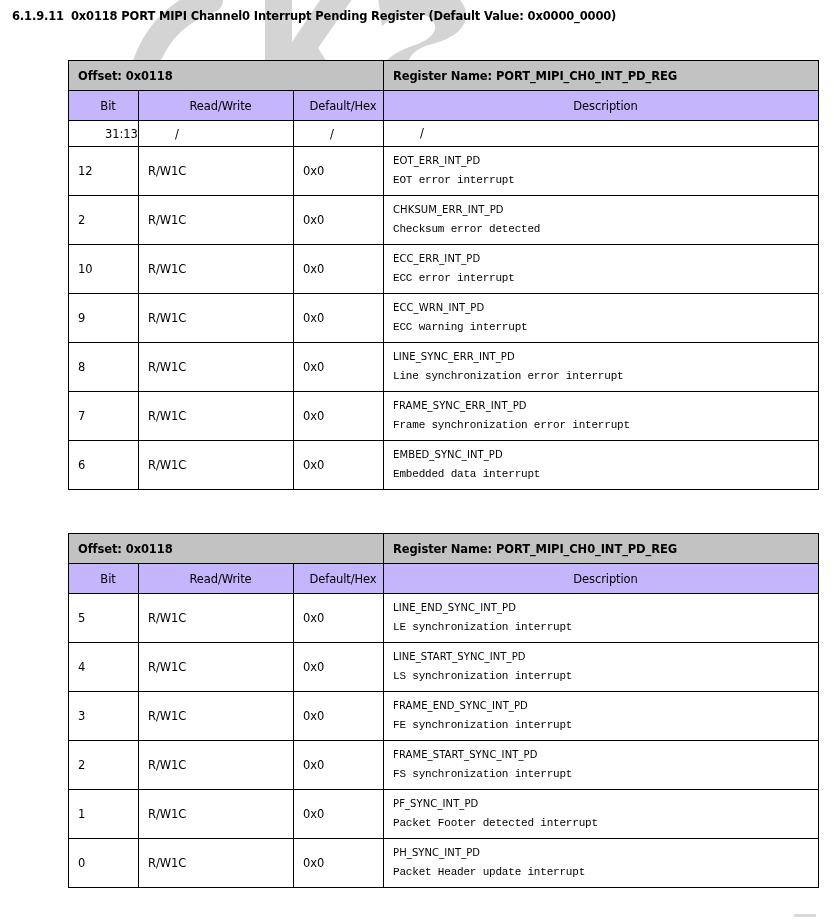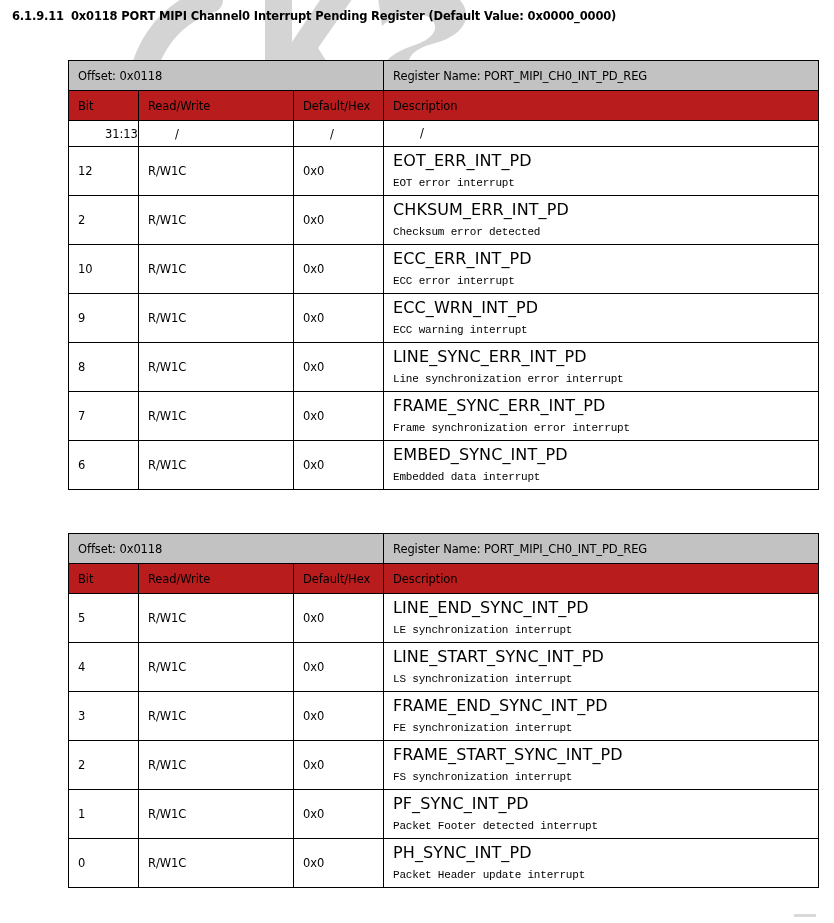--- a/index.html
+++ b/index.html
@@ -60,25 +60,26 @@
     padding: 0 0 0 9px;
     font-size: 11.5px;
     vertical-align: middle;
     letter-spacing: -0.1px;
     background-clip: padding-box;
   }
 
   .hdr td {
     background: #c2c2c2;
     height: 29px;
-    font-weight: normal;
+    font-weight: bold;
   }
   .colhdr td {
-    background: #b91c1c;
+    background: #c4b5fd;
     height: 29px;
+    text-align: center;
   }
 
   .row-slash td {
     background: #ffffff;
     height: 25px;
     padding-left: 36px;
   }
   .row-data td {
     background: #ffffff;
     height: 48px;
@@ -89,21 +90,21 @@
   .c-def    { width: 90px; }
   .c-desc   { width: 435px; }
 
   .desc-cell {
     padding-top: 4px;
     padding-bottom: 4px;
     line-height: 1.0;
   }
   .desc-name {
     display: block;
-    font-size: 16px;
+    font-size: 10px;
     letter-spacing: 0.1px;
     margin-bottom: 9px;
   }
   .desc-text {
     display: block;
     font-size: 11px;
     letter-spacing: -0.2px;
     font-family: Liberation Mono, monospace;
   }
   .desc-single { display: block; font-size: 11.5px; }

